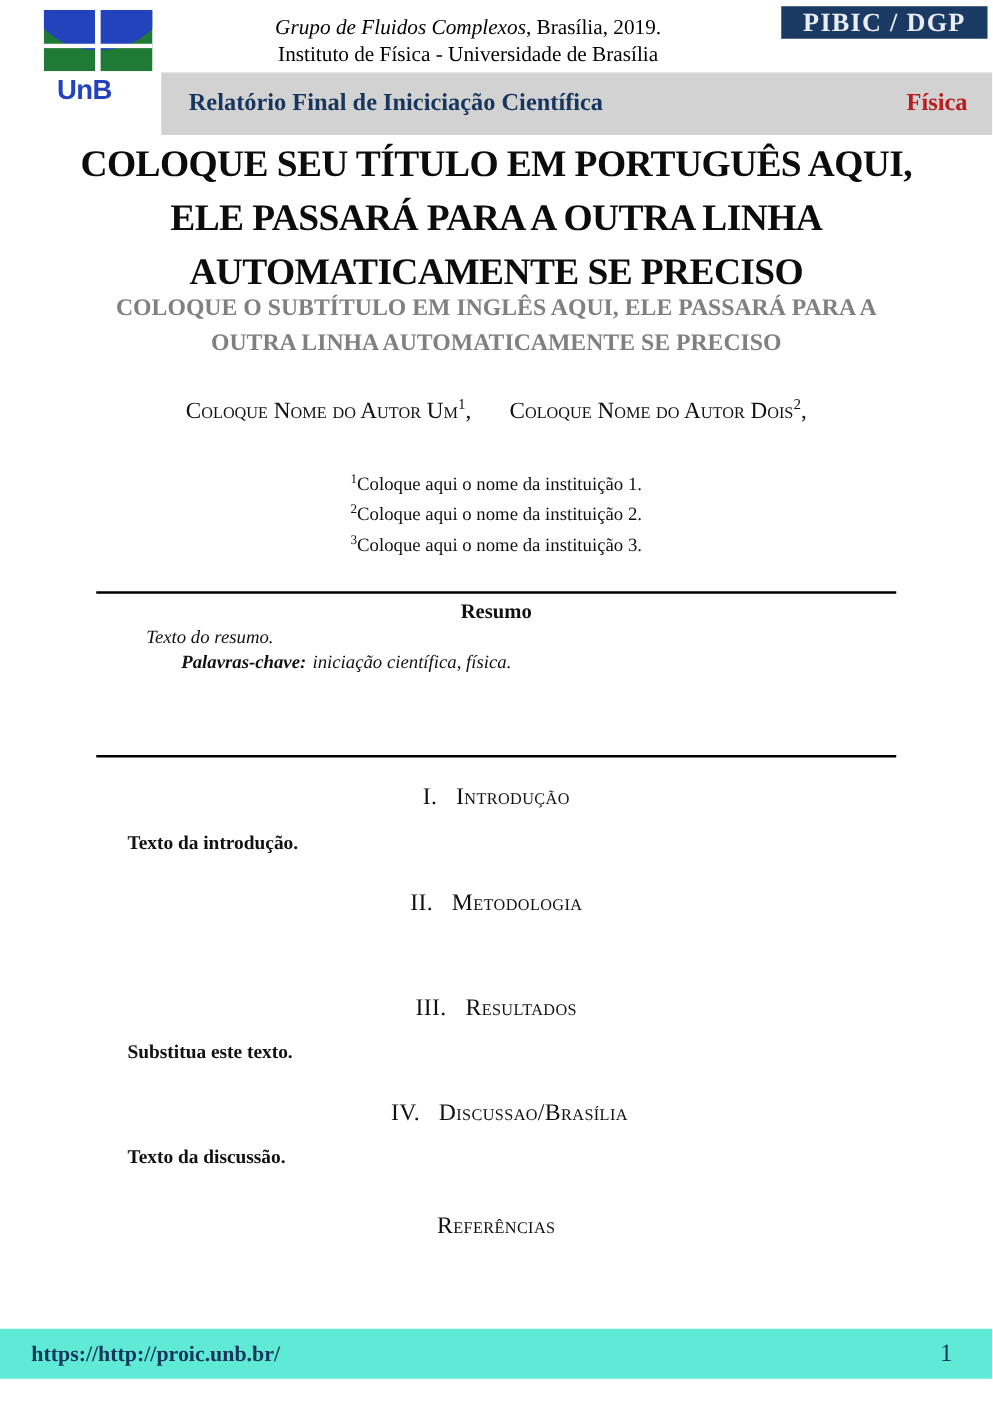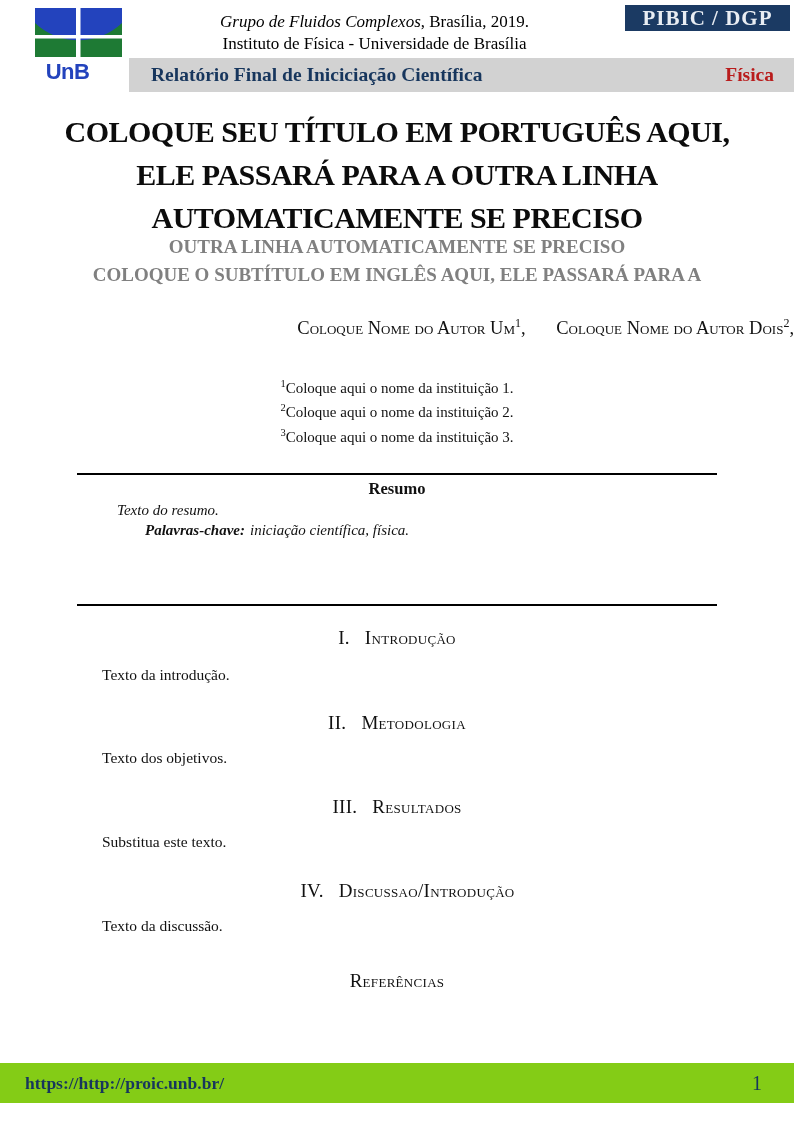--- a/index.html
+++ b/index.html
@@ -28,21 +28,21 @@
     text-align: center; font-size: 17px; line-height: 22px; color: #000;
   }
   .header-center .it { font-style: italic; }
   .badge {
     position: absolute; top: 5px; right: 4px; width: 165px; height: 26px;
     background: #1b3a63; color: #e9edf3;
     display: flex; align-items: center; justify-content: center;
     font-size: 21px; letter-spacing: 1px; font-weight: 600;
   }
   .banner {
-    position: absolute; left: 129px; right: 0; top: 58px; height: 34px;
+    position: absolute; left: 129px; right: 0; top: 58px; height: 50px;
     background: #d2d2d2;
     display: flex; align-items: center; justify-content: space-between;
     padding: 0 20px 0 22px;
   }
   .banner-title { font-size: 19.5px; font-weight: 700; color: #17365d; }
   .banner-subject { font-size: 19.5px; font-weight: 700; color: #b91c1c; }
 
   
   .title {
     position: absolute; left: 0; right: 0; top: 110px;
@@ -52,21 +52,21 @@
   }
   .subtitle {
     position: absolute; left: 0; right: 0; top: 233px;
     text-align: center; font-weight: 700; font-size: 19px;
     line-height: 28px; color: #808080; white-space: nowrap;
   }
 
   
   .authors {
     position: absolute; left: 0; right: 0; top: 310px;
-    text-align: right; font-size: 18.5px; line-height: 26.5px;
+    text-align: center; font-size: 18.5px; line-height: 26.5px;
     font-variant: small-caps;
   }
   .author { display: inline-block; }
   .author + .author { margin-left: 26px; }
   .author sup { font-size: 12px; font-variant: normal; }
   .institutions {
     position: absolute; left: 0; right: 0; top: 374px;
     text-align: center; font-size: 15px; line-height: 20.3px;
   }
   .inst sup { font-size: 10.5px; }
@@ -88,32 +88,32 @@
   
   .sec-heading {
     position: absolute; left: 0; right: 0;
     display: flex; justify-content: center;
     font-size: 19px; font-variant: small-caps; letter-spacing: 0.3px;
   }
   .sec-num { margin-right: 15px; }
   .sec-num:empty { margin-right: 0; }
   .sec-body {
     position: absolute; left: 77px; width: 640px;
-    text-indent: 25px; font-size: 15.5px;
+    text-indent: 25px; font-size: 15.5px; font-weight: bold;
   }
   .s1h { top: 627px; } .s1b { top: 666px; }
   .s2h { top: 712px; } .s2b { top: 749px; }
   .s3h { top: 796px; } .s3b { top: 833px; }
   .s4h { top: 880px; padding-left: 21px; } .s4b { top: 917px; }
   .s5h { top: 970px; }
 
   
   .footer-bar {
     position: absolute; left: 0; right: 0; top: 1063px; height: 40px;
-    background: #84cc16;
+    background: #5eead4;
     display: flex; align-items: center; justify-content: space-between;
     padding: 0 32px 0 25px;
   }
   .footer-url { font-size: 17.5px; font-weight: 700; color: #17365d; text-decoration: none; }
   .footer-page { font-size: 20px; color: #17365d; }
 </style>
 </head>
 <body>
 
 <div class="page">
@@ -138,22 +138,22 @@
     <span class="banner-subject">Física</span>
   </div>
 
   <div class="title">
     <div>COLOQUE SEU TÍTULO EM PORTUGUÊS AQUI,</div>
     <div>ELE PASSARÁ PARA A OUTRA LINHA</div>
     <div>AUTOMATICAMENTE SE PRECISO</div>
   </div>
 
   <div class="subtitle">
+    <div>COLOQUE O SUBTÍTULO EM INGLÊS AQUI, ELE PASSARÁ PARA A</div>
     <div>OUTRA LINHA AUTOMATICAMENTE SE PRECISO</div>
-    <div>COLOQUE O SUBTÍTULO EM INGLÊS AQUI, ELE PASSARÁ PARA A</div>
   </div>
 
   <div class="authors">
     <div>
       <span class="author"><span>Coloque Nome do Autor Um</span><sup>1</sup><span>,</span></span>
       <span class="author"><span>Coloque Nome do Autor Dois</span><sup>2</sup><span>,</span></span>
     </div>
   </div>
 
   <div class="institutions">
@@ -173,31 +173,30 @@
   <div class="sec-heading s1h">
       <span class="sec-num">I.</span>
       <span class="sec-name">Introdução</span>
     </div>
   <p class="sec-body s1b">Texto da introdução.</p>
 
   <div class="sec-heading s2h">
       <span class="sec-num">II.</span>
       <span class="sec-name">Metodologia</span>
     </div>
-  <p class="sec-body s2b">Texto dos objetivos.</p>
 
   <div class="sec-heading s3h">
       <span class="sec-num">III.</span>
       <span class="sec-name">Resultados</span>
     </div>
   <p class="sec-body s3b">Substitua este texto.</p>
 
   <div class="sec-heading s4h">
       <span class="sec-num">IV.</span>
-      <span class="sec-name">Discussao/Introdução</span>
+      <span class="sec-name">Discussao/Brasília</span>
     </div>
   <p class="sec-body s4b">Texto da discussão.</p>
 
   <div class="sec-heading s5h">
       <span class="sec-num"></span>
       <span class="sec-name">Referências</span>
     </div>
 
   <div class="footer-bar">
     <a class="footer-url" href="#">https://http://proic.unb.br/</a>

